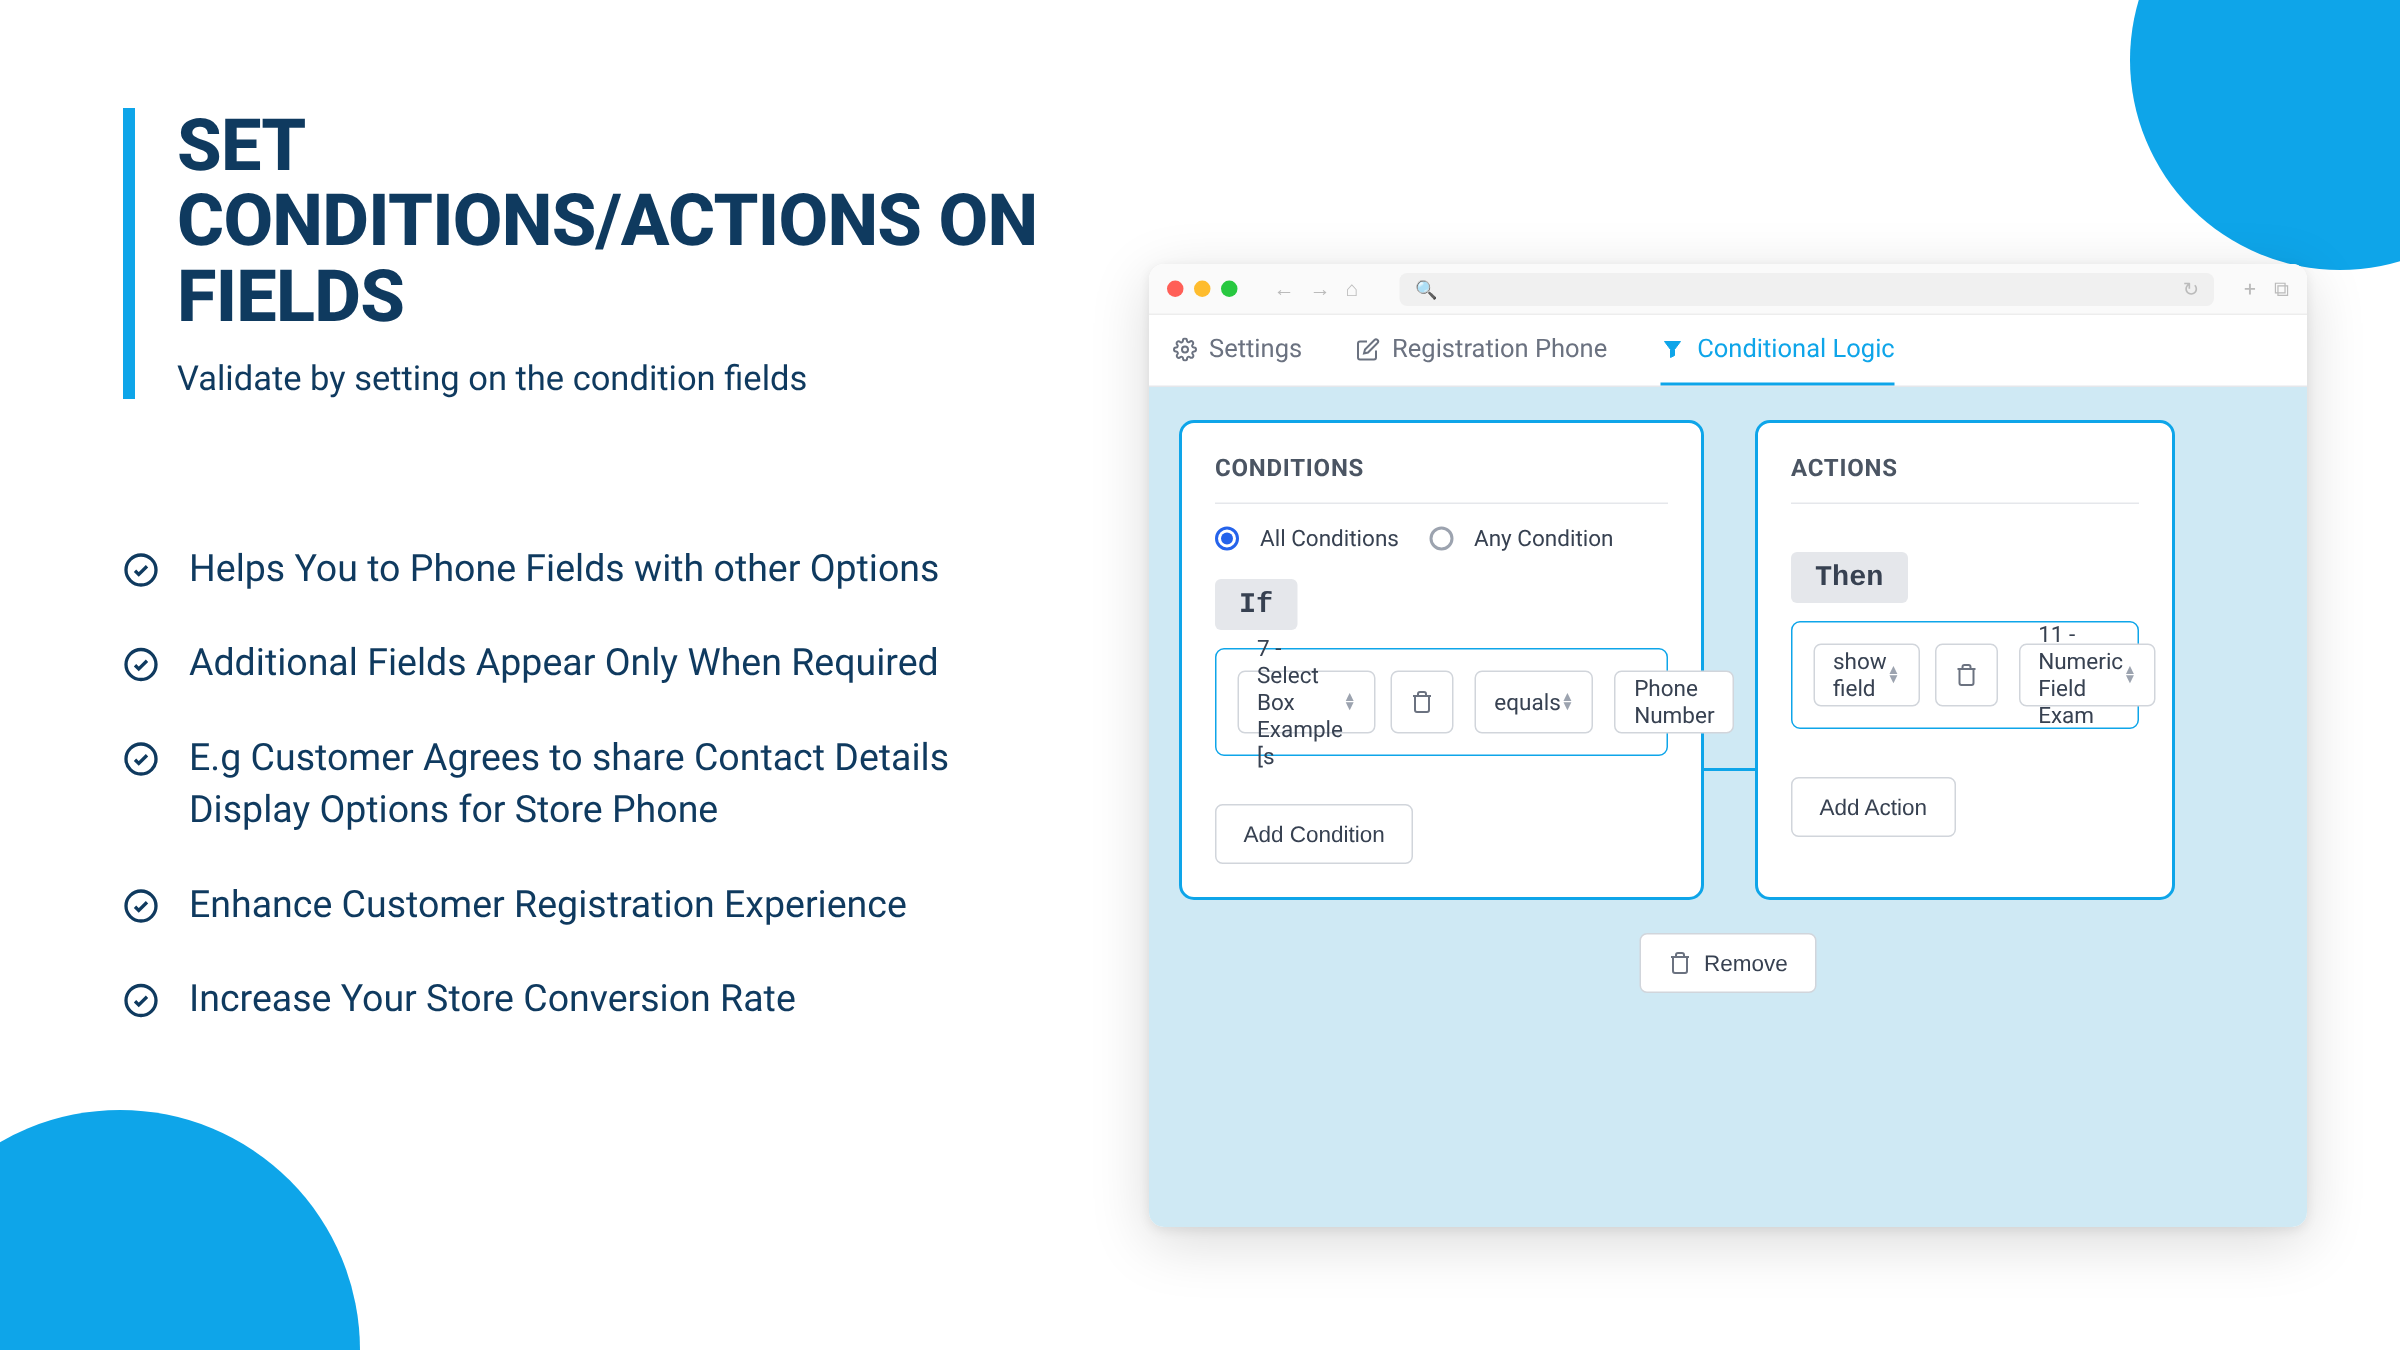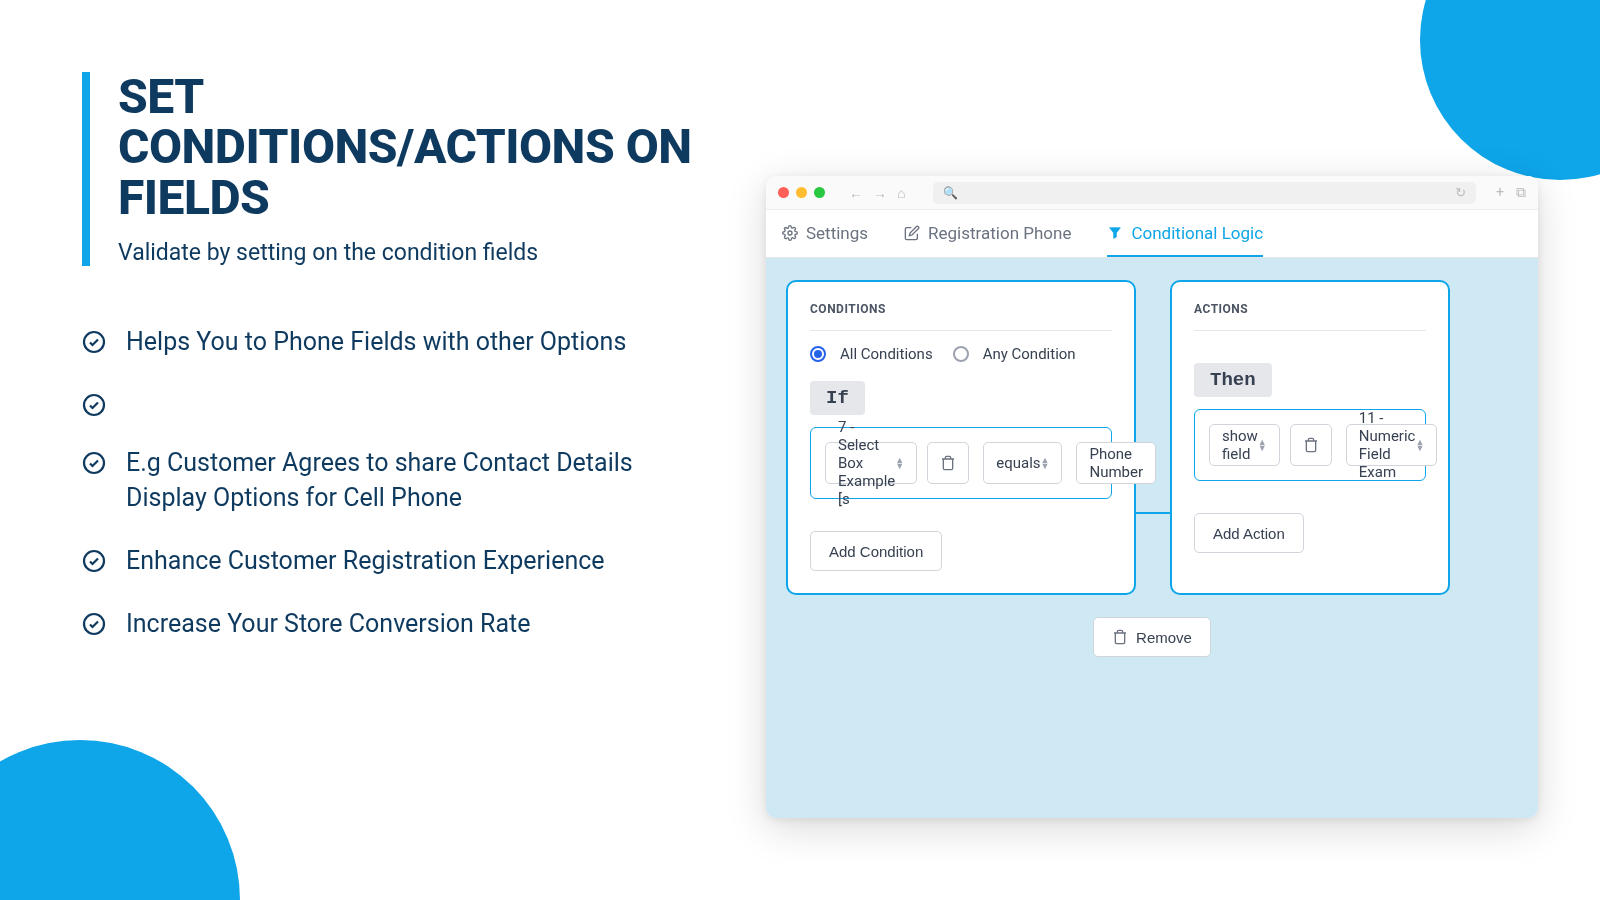--- a/index.html
+++ b/index.html
@@ -26,21 +26,21 @@
   border-radius: 50%;
 }
 .left-panel {
   position: absolute;
   left: 82px; top: 72px;
   width: 620px;
 }
 .title-bar {
   border-left: 8px solid #0ea5e9;
   padding-left: 28px;
-  margin-bottom: 58px;
+  margin-bottom: 96px;
 }
 .title {
   font-size: 48px;
   font-weight: 800;
   color: #0f3a5f;
   letter-spacing: -0.5px;
   line-height: 1.05;
 }
 .subtitle {
   font-size: 23px;
@@ -132,21 +132,21 @@
 .card {
   background: #fff;
   border: 2px solid #0ea5e9;
   border-radius: 10px;
   padding: 20px 22px 22px 22px;
   position: relative;
 }
 .card.conditions { width: 350px; }
 .card.actions { width: 280px; }
 .card-title {
-  font-size: 12px; font-weight: 700; color: #4b5563;
+  font-size: 16px; font-weight: 700; color: #4b5563;
   letter-spacing: 0.5px;
 }
 .card hr { border: none; border-top: 1px solid #e5e7eb; margin: 14px 0; }
 .radio-row {
   display: flex; align-items: center; gap: 14px;
   font-size: 15px; color: #374151;
 }
 .radio {
   width: 16px; height: 16px; border-radius: 50%;
   border: 2px solid #9ca3af; display:inline-flex; align-items:center; justify-content:center;
@@ -231,27 +231,28 @@
           <circle cx="12" cy="12" r="10"></circle>
           <path d="M8 12.5l2.5 2.5L16 9.5"></path>
         </svg>
       <span>Helps You to Phone Fields with other Options</span>
     </li>
     <li>
       <svg class="check-icon" viewBox="0 0 24 24" fill="none" stroke="#0f3a5f" stroke-width="2.2">
           <circle cx="12" cy="12" r="10"></circle>
           <path d="M8 12.5l2.5 2.5L16 9.5"></path>
         </svg>
-    </li>
-    <li>
-      <svg class="check-icon" viewBox="0 0 24 24" fill="none" stroke="#0f3a5f" stroke-width="2.2">
-          <circle cx="12" cy="12" r="10"></circle>
-          <path d="M8 12.5l2.5 2.5L16 9.5"></path>
-        </svg>
-      <span>E.g Customer Agrees to share Contact Details Display Options for Cell Phone</span>
+      <span>Additional Fields Appear Only When Required</span>
+    </li>
+    <li>
+      <svg class="check-icon" viewBox="0 0 24 24" fill="none" stroke="#0f3a5f" stroke-width="2.2">
+          <circle cx="12" cy="12" r="10"></circle>
+          <path d="M8 12.5l2.5 2.5L16 9.5"></path>
+        </svg>
+      <span>E.g Customer Agrees to share Contact Details Display Options for Store Phone</span>
     </li>
     <li>
       <svg class="check-icon" viewBox="0 0 24 24" fill="none" stroke="#0f3a5f" stroke-width="2.2">
           <circle cx="12" cy="12" r="10"></circle>
           <path d="M8 12.5l2.5 2.5L16 9.5"></path>
         </svg>
       <span>Enhance Customer Registration Experience</span>
     </li>
     <li>
       <svg class="check-icon" viewBox="0 0 24 24" fill="none" stroke="#0f3a5f" stroke-width="2.2">

